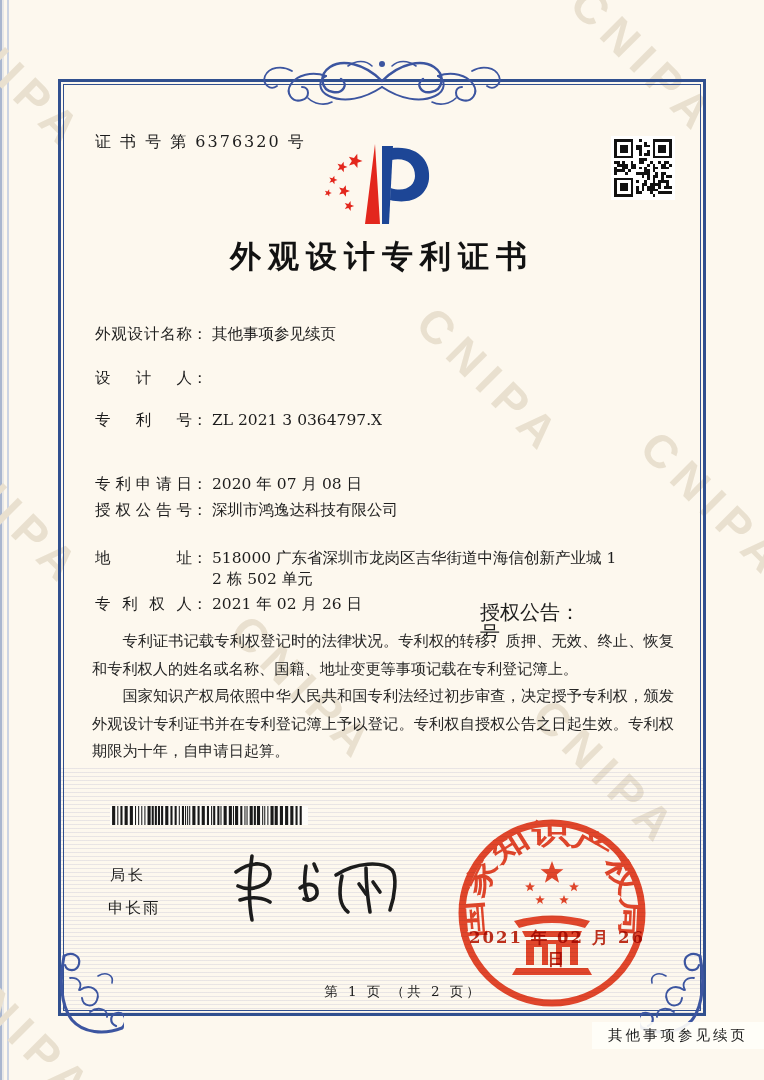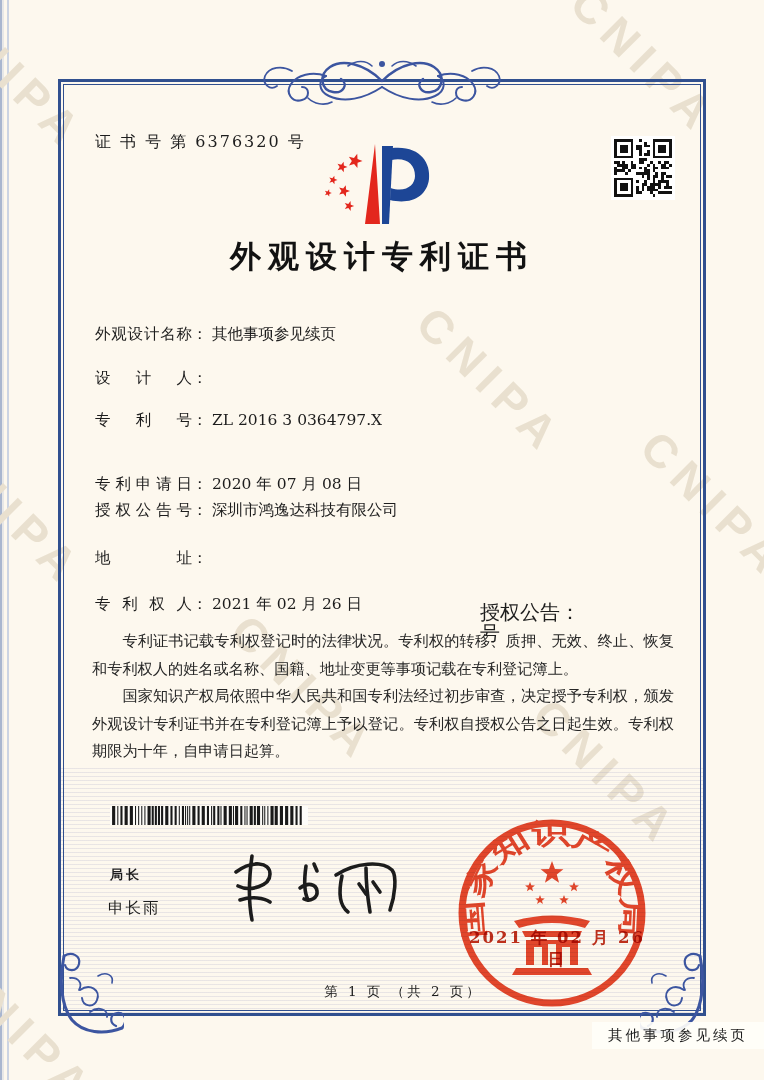--- a/index.html
+++ b/index.html
@@ -38,21 +38,21 @@
   .grant-no-pair{position:absolute;left:385px;top:8px;display:flex;font-size:20px;}
   .grant-no-pair .lbl{width:80px;}
   
   .body-text{position:absolute;left:92px;width:582px;top:628px;font-size:15.2px;line-height:27.5px;
       text-align:justify;color:#262626;}
   .body-text p{margin:0;text-indent:2em;}
   
   .barcode{position:absolute;left:110px;top:806px;width:198px;height:19px;background:#fdfcf9;}
   .barcode svg{display:block;width:100%;height:100%;}
   
-  .signer-title{position:absolute;left:110px;top:866px;font-size:13px;letter-spacing:3px;font-weight:bold;}
+  .signer-title{position:absolute;left:110px;top:866px;font-size:15px;letter-spacing:3px;}
   .signer-name{position:absolute;left:108px;top:898px;font-size:15.5px;letter-spacing:2px;}
   .sig{position:absolute;left:218px;top:842px;width:195px;height:92px;}
   
   .seal{position:absolute;left:452px;top:813px;width:200px;height:200px;mix-blend-mode:multiply;opacity:.93;}
   .seal-date{position:absolute;left:462px;top:927px;width:190px;text-align:center;font-size:16.5px;
       font-weight:bold;color:#c0301d;letter-spacing:2px;mix-blend-mode:multiply;}
   
   .page-info{position:absolute;left:0;right:0;top:983px;text-align:center;font-size:13.5px;letter-spacing:3px;margin-left:43px;}
   .note{position:absolute;left:0;right:0;top:1026px;text-align:right;font-size:14.5px;padding-left:30px;}
   .note span{background:rgba(255,254,249,.92);padding:5px 16px 6px;letter-spacing:3px;}
@@ -268,35 +268,36 @@
       <span class="colon">：</span>
       <span class="val">其他事项参见续页</span>
   </div>
   <div class="row" style="top:368px">
     <span class="lbl">设计人</span>
       <span class="colon">：</span>
   </div>
   <div class="row" style="top:410px">
     <span class="lbl">专利号</span>
       <span class="colon">：</span>
-      <span class="val">ZL 2016 3 0364797.X</span>
+      <span class="val">ZL 2021 3 0364797.X</span>
   </div>
   <div class="row" style="top:474px">
     <span class="lbl">专利申请日</span>
       <span class="colon">：</span>
       <span class="val">2020 年 07 月 08 日</span>
   </div>
   <div class="row" style="top:500px">
     <span class="lbl">授权公告号</span>
       <span class="colon">：</span>
       <span class="val">深圳市鸿逸达科技有限公司</span>
   </div>
   <div class="row" style="top:548px">
     <span class="lbl">地址</span>
       <span class="colon">：</span>
+    <span class="val"><span>518000 广东省深圳市龙岗区吉华街道中海信创新产业城 1</span><br><span>2 栋 502 单元</span></span>
   </div>
   <div class="row" style="top:594px;right:92px">
     <span class="lbl">专利权人</span>
       <span class="colon">：</span>
       <span class="val">2021 年 02 月 26 日</span>
     <span class="grant-no-pair">
       <span class="lbl">授权公告号</span>
         <span class="colon">：</span>
     </span>
   </div>

